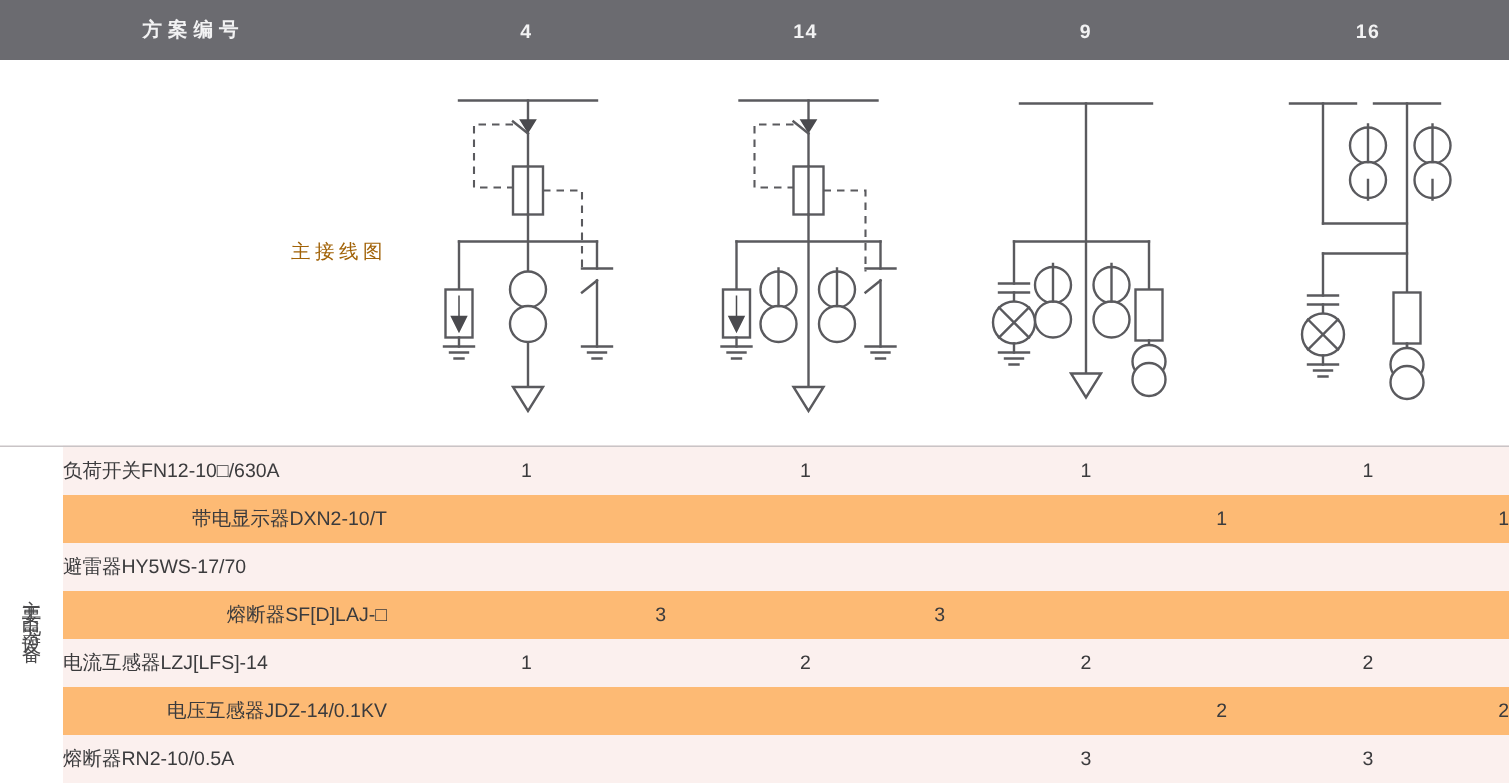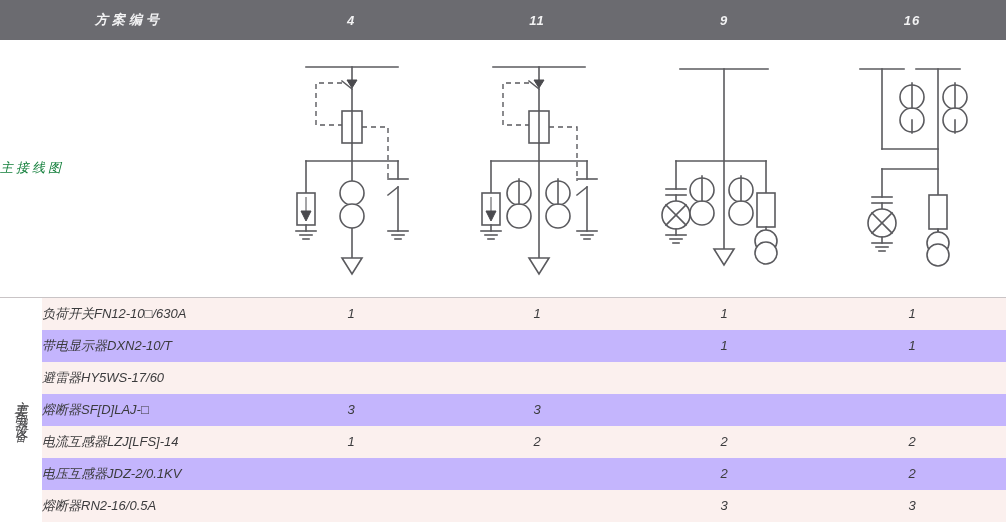--- a/index.html
+++ b/index.html
@@ -12,44 +12,43 @@
 
   table.spec{
     border-collapse:collapse;
     width:1006px;height:522px;
     table-layout:fixed;
   }
   table.spec td,table.spec th{
     padding:0;margin:0;
     border:0;
     vertical-align:middle;
-    font-style:italic;
   }
 
   
   .hdr{
     background:#6b6b70;
     color:#f2f2f3;
     font-size:13px;
     text-align:center;
     height:40px;
     border-right:1px solid #e9e9ea;
     letter-spacing:1px;
   }
   .hdr.last{border-right:0;margin-top:44px;}
   .hdr-label{letter-spacing:4px;}
 
   
   .diagrow td{
     border-bottom:1px solid #c9c4c6;
   }
   .diagram-label{
-    text-align:left;
-    font-size:13px;
-    color:#15803d;
+    text-align:right;
+    font-size:13px;
+    color:#a16207;
     letter-spacing:3px;
     border-right:1px solid #d9d5d7;
     background:#fff;
   }
   .diagram-cell{
     border-right:1px solid #d9d5d7;
     background:#fff;
     text-align:center;
     vertical-align:middle;
     height:256px;
@@ -84,21 +83,21 @@
     white-space:nowrap;
   }
   .val{
     font-size:13px;
     color:#3b3b3d;
     text-align:center;
     border-right:1px solid #d9d5d7;
   }
   .val.last{border-right:0;}
   tr.stripe .rowname,tr.stripe .val{background:#fbf0ee;}
-  tr.plain  .rowname,tr.plain  .val{background:#c4b5fd;}
+  tr.plain  .rowname,tr.plain  .val{background:#fdba74;text-align:right;}
   tr.datarow td{height:32px;}
   tr.firstdata td{border-top:1px solid #c9c4c6;}
 
   .d{stroke:#5a5a5e;stroke-width:1.6;fill:none;stroke-linecap:square;}
   .dash{stroke:#5a5a5e;stroke-width:1.4;fill:none;stroke-dasharray:5 4;}
   .fillk{fill:#4a4a4e;stroke:#4a4a4e;stroke-width:1;}
   .nofill{fill:#fff;}
 </style>
 </head>
 <body>
@@ -113,21 +112,21 @@
       <col style="width:188px">
       <col style="width:188px">
     </colgroup>
 
     <tbody>
         <tr>
       <th class="hdr" colspan="2">
         <span class="hdr-label">方案编号</span>
       </th>
       <th class="hdr">4</th>
-      <th class="hdr">11</th>
+      <th class="hdr">14</th>
       <th class="hdr">9</th>
       <th class="hdr last">16</th>
     </tr>
 
     <tr class="diagrow">
       <td class="diagram-label" colspan="2">主接线图</td>
 
       <td class="diagram-cell">
         <svg width="150" height="230" viewBox="0 0 150 230" aria-hidden="true">
 
@@ -308,49 +307,49 @@
       <td class="val last">1</td>
     </tr>
     <tr class="datarow plain">
       <td class="rowname">带电显示器DXN2-10/T</td>
       <td class="val"></td>
       <td class="val"></td>
       <td class="val">1</td>
       <td class="val last">1</td>
     </tr>
     <tr class="datarow stripe">
-      <td class="rowname">避雷器HY5WS-17/60</td>
+      <td class="rowname">避雷器HY5WS-17/70</td>
       <td class="val"></td>
       <td class="val"></td>
       <td class="val"></td>
       <td class="val last"></td>
     </tr>
     <tr class="datarow plain">
       <td class="rowname">熔断器SF[D]LAJ-□</td>
       <td class="val">3</td>
       <td class="val">3</td>
       <td class="val"></td>
       <td class="val last"></td>
     </tr>
     <tr class="datarow stripe">
       <td class="rowname">电流互感器LZJ[LFS]-14</td>
       <td class="val">1</td>
       <td class="val">2</td>
       <td class="val">2</td>
       <td class="val last">2</td>
     </tr>
     <tr class="datarow plain">
-      <td class="rowname">电压互感器JDZ-2/0.1KV</td>
+      <td class="rowname">电压互感器JDZ-14/0.1KV</td>
       <td class="val"></td>
       <td class="val"></td>
       <td class="val">2</td>
       <td class="val last">2</td>
     </tr>
     <tr class="datarow stripe">
-      <td class="rowname">熔断器RN2-16/0.5A</td>
+      <td class="rowname">熔断器RN2-10/0.5A</td>
       <td class="val"></td>
       <td class="val"></td>
       <td class="val">3</td>
       <td class="val last">3</td>
     </tr>
   </tbody>
     </table>
 </div>
 
 </body></html>

